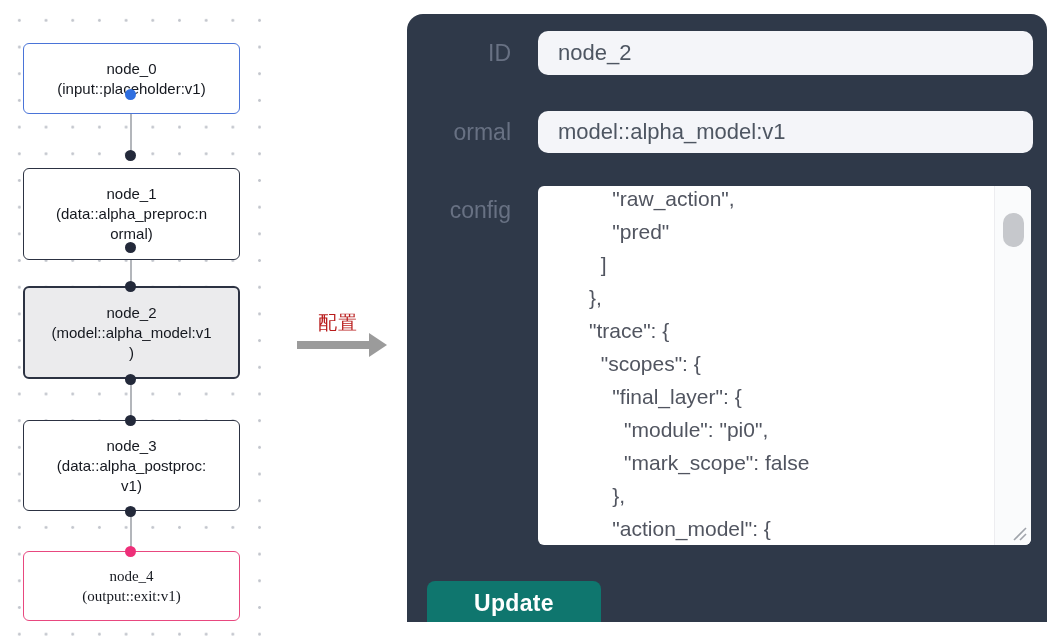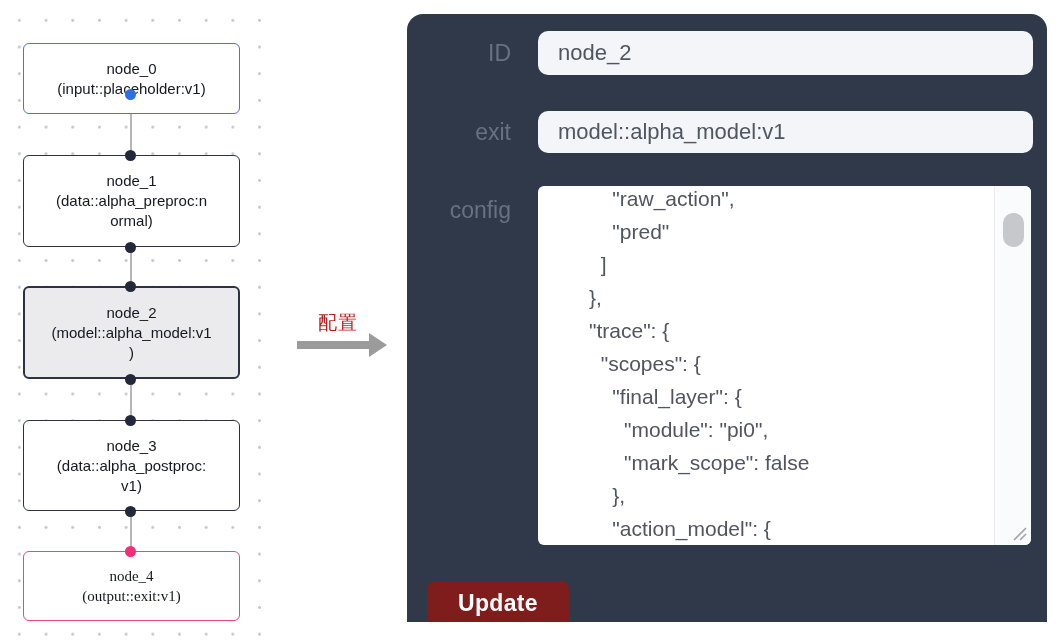--- a/index.html
+++ b/index.html
@@ -22,21 +22,21 @@
   
   .canvas{position:absolute;left:0;top:0;width:274px;height:643px;}
   .node{
     position:absolute;left:23px;width:217px;box-sizing:border-box;
     background:#ffffff;border:1.6px solid #2c3242;border-radius:6px;
     display:flex;align-items:center;justify-content:center;
     text-align:center;font-size:15px;line-height:20px;color:#15181f;
     white-space:pre-line;word-break:break-all;padding:2px 6px;
   }
   .node-0{top:23px;height:71px;border-color:#4a74d8;margin-top:20px;}
-  .node-1{top:155px;height:92px;}
+  .node-1{top:168px;height:92px;}
   .node-2{top:286px;height:93px;border-width:2.5px;background:#ebebed;}
   .node-3{top:420px;height:91px;}
   .node-4{top:551px;height:70px;border-color:#e8487f;font-family:Liberation Serif, serif;}
   .edge{position:absolute;left:130px;width:2px;background:#b3b6bb;}
   .edge-0{top:94px;height:61px;}
   .edge-1{top:247px;height:39px;}
   .edge-2{top:379px;height:41px;}
   .edge-3{top:511px;height:40px;}
   .port{position:absolute;left:125px;width:11px;height:11px;border-radius:50%;background:#23293a;}
   .port-blue{background:#2f6fe0;}
@@ -85,22 +85,22 @@
   .scroll-track{
     position:absolute;right:0;top:0;bottom:0;width:36px;
     background:#fafbfc;border-left:1px solid #ededf0;
   }
   .scroll-thumb{
     position:absolute;right:7px;top:27px;width:21px;height:34px;
     background:#c6c8cc;border-radius:10px;
   }
   .resize-handle{position:absolute;right:3px;bottom:3px;width:18px;height:18px;}
   .update-btn{
-    position:absolute;left:20px;top:567px;width:142px;height:55px;
-    background:#7f1d1d;border:none;border-radius:8px;cursor:pointer;
+    position:absolute;left:20px;top:567px;width:174px;height:55px;
+    background:#0f766e;border:none;border-radius:8px;cursor:pointer;
     color:#ffffff;font-family:"Liberation Sans", sans-serif;
     font-size:23px;font-weight:600;letter-spacing:.3px;text-align:center;
     padding-bottom:12px;
   }
 </style>
 </head>
 <body>
 
 <div class="dots dots-left"></div>
 <div class="dots dots-mid-col"></div>
@@ -137,21 +137,21 @@
 </div>
 
 <div class="transfer-label">配置</div>
 <div class="arrow-shaft"></div>
 <div class="arrow-head"></div>
 
 <div class="panel">
   <div class="field-label label-id">ID</div>
   <input class="text-input input-id" type="text" value="node_2" style="">
 
-  <div class="field-label label-type">exit</div>
+  <div class="field-label label-type">ormal</div>
   <input class="text-input input-type" type="text" value="model::alpha_model:v1" style="">
 
   <div class="field-label label-config">config</div>
   <div class="config-box">
     <div class="config-text">          "raw_action",
           "pred"
         ]
       },
       "trace": {
         "scopes": {

